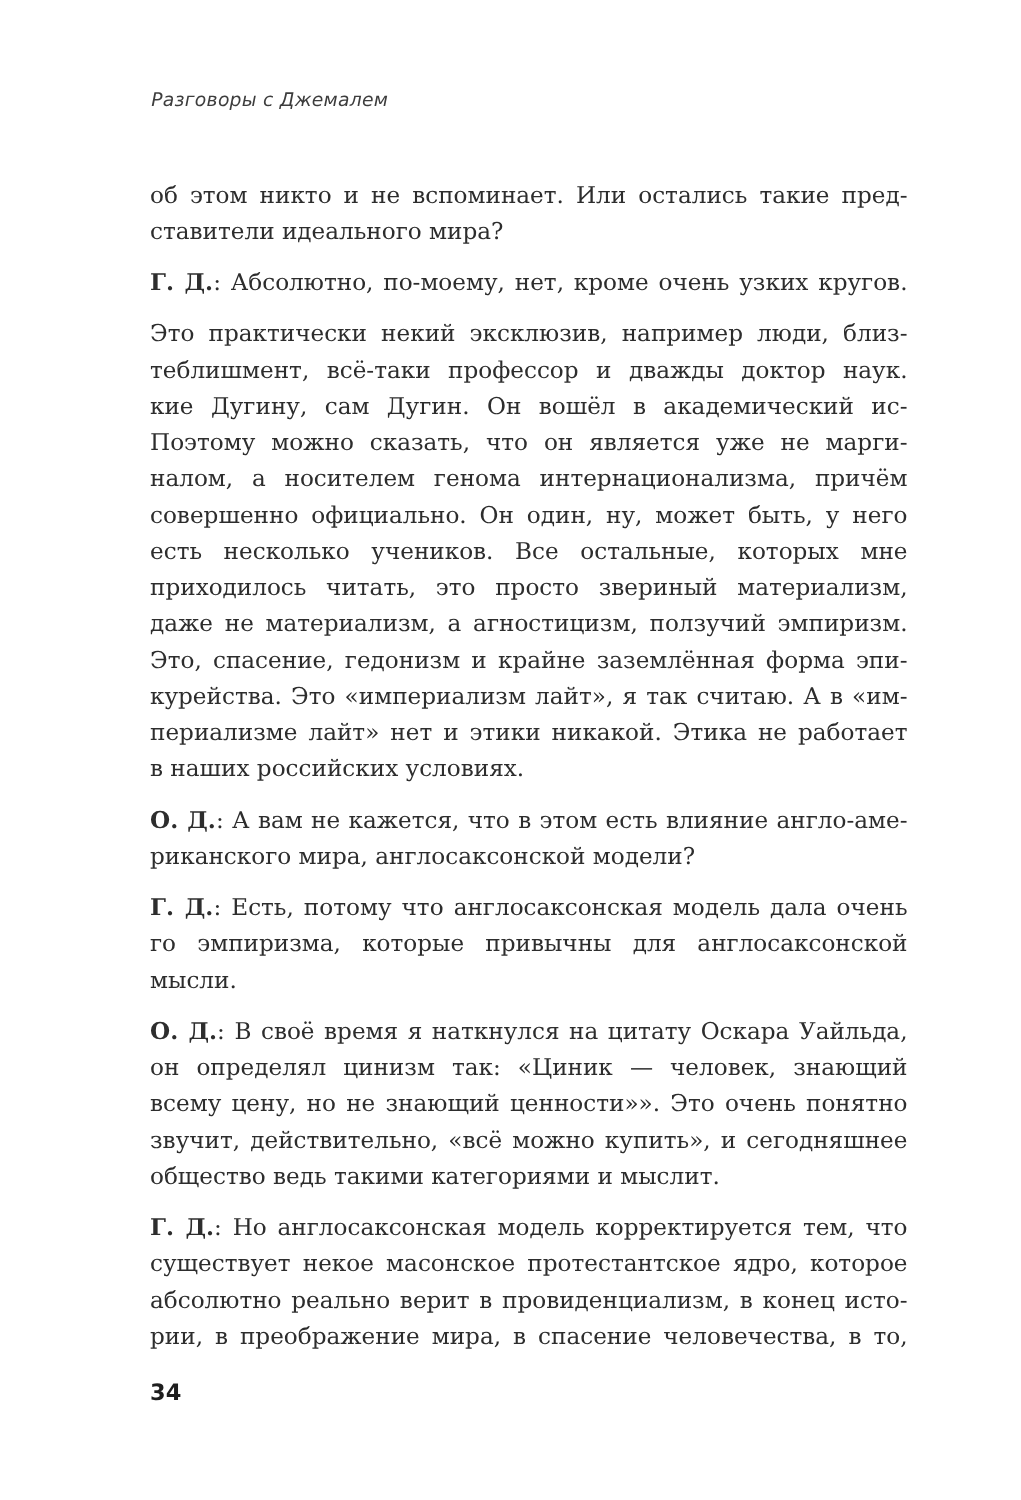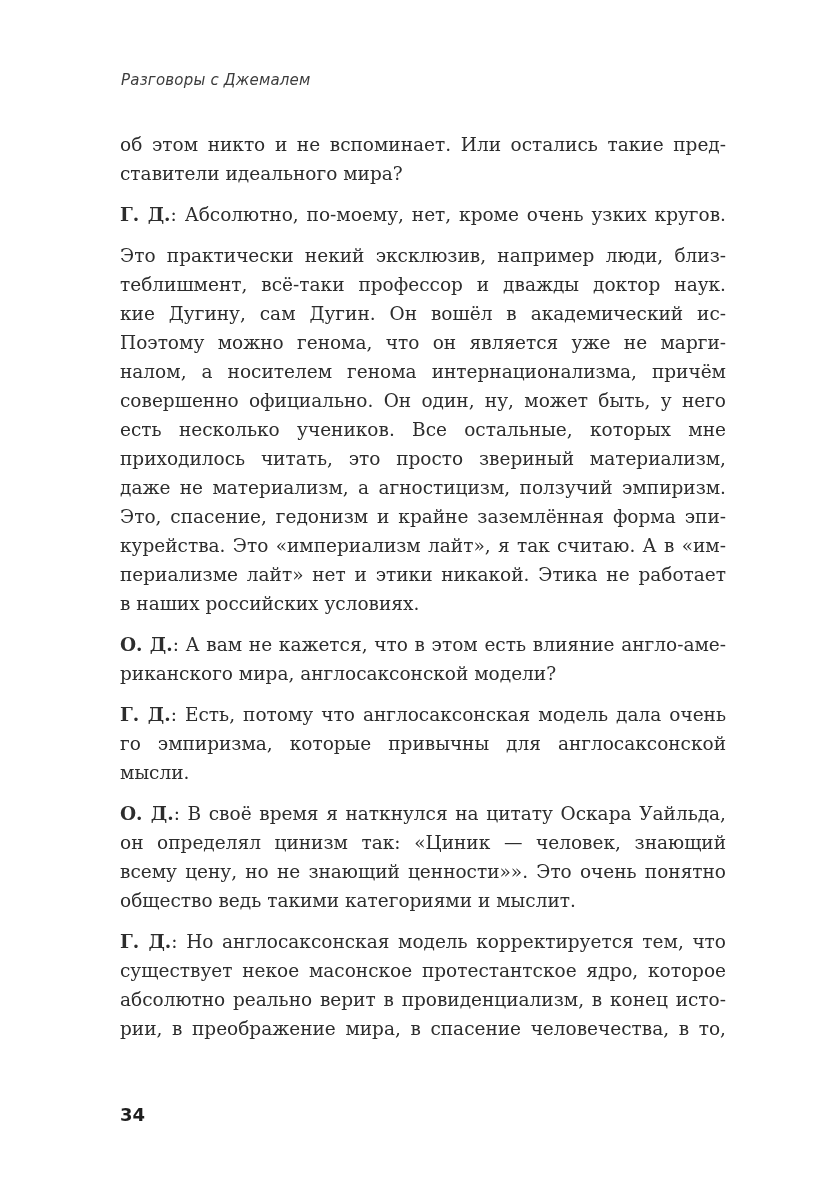--- a/index.html
+++ b/index.html
@@ -29,21 +29,21 @@
   }
   .text-block {
     position: absolute;
     left: 120px;
     top: 130px;
     width: 606px;
     color: #2d2d2d;
     font-size: 18.5px;
   }
   .paragraph {
-    margin: 0 0 12px 0;
+    margin: 12px 0 12px 0;
   }
   .line {
     line-height: 29px;
     text-align: justify;
     text-align-last: justify;
   }
   .line.last {
     text-align-last: left;
   }
   .line.last.fill {
@@ -73,21 +73,21 @@
         <div class="line">об этом никто и не вспоминает. Или остались такие пред-</div>
         <div class="line last">ставители идеального мира?</div>
       </div>
       <div class="paragraph">
         <div class="line last fill"><span class="speaker">Г. Д.</span>: Абсолютно, по-моему, нет, кроме очень узких кругов.</div>
       </div>
       <div class="paragraph">
         <div class="line">Это практически некий эксклюзив, например люди, близ-</div>
         <div class="line">теблишмент, всё-таки профессор и дважды доктор наук.</div>
         <div class="line">кие Дугину, сам Дугин. Он вошёл в академический ис-</div>
-        <div class="line">Поэтому можно генома, что он является уже не марги-</div>
+        <div class="line">Поэтому можно сказать, что он является уже не марги-</div>
         <div class="line">налом, а носителем генома интернационализма, причём</div>
         <div class="line">совершенно официально. Он один, ну, может быть, у него</div>
         <div class="line">есть несколько учеников. Все остальные, которых мне</div>
         <div class="line">приходилось читать, это просто звериный материализм,</div>
         <div class="line">даже не материализм, а агностицизм, ползучий эмпиризм.</div>
         <div class="line">Это, спасение, гедонизм и крайне заземлённая форма эпи-</div>
         <div class="line">курейства. Это «империализм лайт», я так считаю. А в «им-</div>
         <div class="line">периализме лайт» нет и этики никакой. Этика не работает</div>
         <div class="line last">в наших российских условиях.</div>
       </div>
@@ -97,20 +97,21 @@
       </div>
       <div class="paragraph">
         <div class="line"><span class="speaker">Г. Д.</span>: Есть, потому что англосаксонская модель дала очень</div>
         <div class="line">го эмпиризма, которые привычны для англосаксонской</div>
         <div class="line last">мысли.</div>
       </div>
       <div class="paragraph">
         <div class="line"><span class="speaker">О. Д.</span>: В своё время я наткнулся на цитату Оскара Уайльда,</div>
         <div class="line">он определял цинизм так: «Циник — человек, знающий</div>
         <div class="line">всему цену, но не знающий ценности»». Это очень понятно</div>
+        <div class="line">звучит, действительно, «всё можно купить», и сегодняшнее</div>
         <div class="line last">общество ведь такими категориями и мыслит.</div>
       </div>
       <div class="paragraph">
         <div class="line"><span class="speaker">Г. Д.</span>: Но англосаксонская модель корректируется тем, что</div>
         <div class="line">существует некое масонское протестантское ядро, которое</div>
         <div class="line">абсолютно реально верит в провиденциализм, в конец исто-</div>
         <div class="line last fill">рии, в преображение мира, в спасение человечества, в то,</div>
       </div>
     </main>
 

